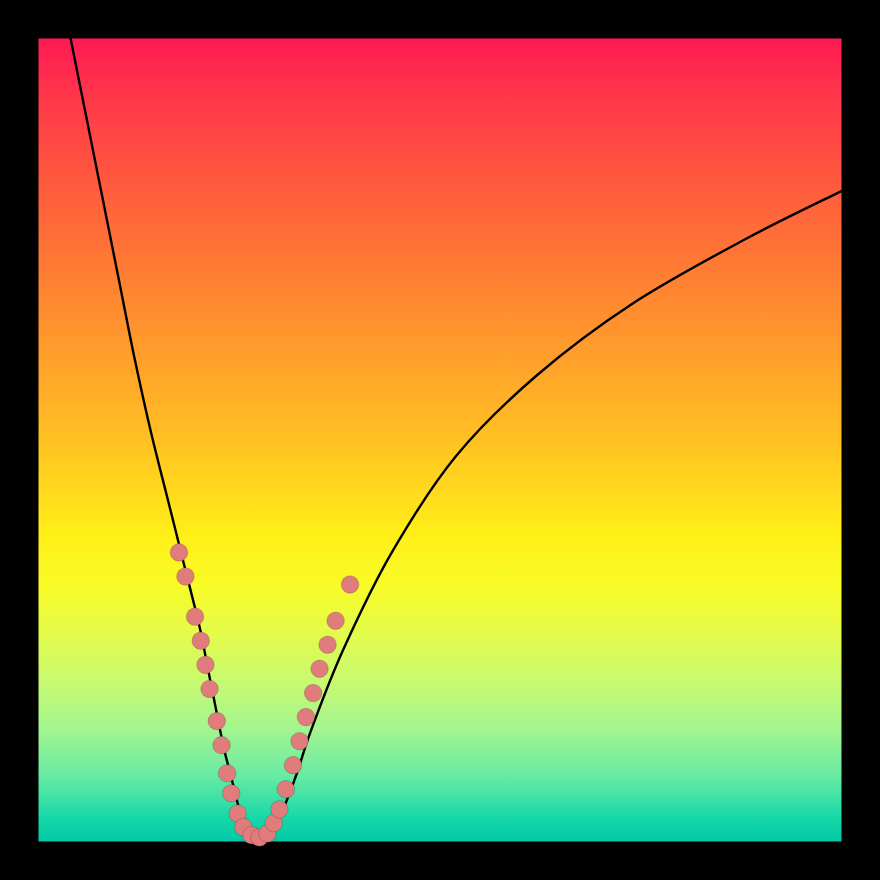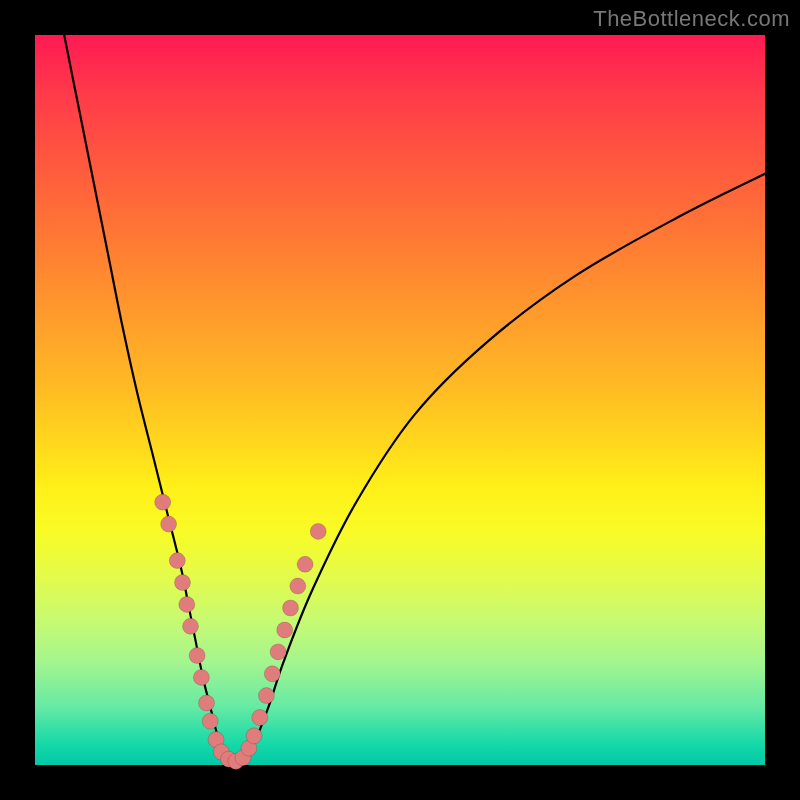--- a/index.html
+++ b/index.html
@@ -67,21 +67,20 @@
   .bead {
     fill: #e07c7c;
     stroke: rgba(0,0,0,0.25);
     stroke-width: 0.6;
   }
 </style>
 </head>
 <body>
 
 <div class="frame">
-  <div class="watermark">TheBottleneck.com</div>
   <div class="plot-area">
     <svg class="curve" viewBox="0 0 730 730">
       <path id="bottleneck-path" class="curve-path" d="M 29.2 0.0 C 31.6 12.2, 38.9 48.7, 43.8 73.0 C 48.7 97.3, 53.5 121.7, 58.4 146.0 C 63.3 170.3, 68.1 194.7, 73.0 219.0 C 77.9 243.3, 82.7 268.9, 87.6 292.0 C 92.5 315.1, 97.3 337.0, 102.2 357.7 C 107.1 378.4, 111.9 396.6, 116.8 416.1 C 121.7 435.6, 126.5 455.0, 131.4 474.5 C 136.3 494.0, 142.3 517.1, 146.0 532.9 C 149.7 548.7, 150.9 557.2, 153.3 569.4 C 155.7 581.6, 158.2 593.7, 160.6 605.9 C 163.0 618.1, 165.5 631.4, 167.9 642.4 C 170.3 653.4, 172.8 661.9, 175.2 671.6 C 177.6 681.3, 180.1 692.3, 182.5 700.8 C 184.9 709.3, 187.4 717.8, 189.8 722.7 C 192.2 727.6, 194.7 728.8, 197.1 730.0 C 199.5 731.2, 200.8 733.6, 204.4 730.0 C 208.1 726.4, 214.1 717.8, 219.0 708.1 C 223.9 698.4, 228.7 685.0, 233.6 671.6 C 238.5 658.2, 240.9 647.3, 248.2 627.8 C 255.5 608.3, 265.2 581.6, 277.4 554.8 C 289.6 528.0, 304.2 496.4, 321.2 467.2 C 338.2 438.0, 357.7 406.4, 379.6 379.6 C 401.5 352.8, 425.8 329.7, 452.6 306.6 C 479.4 283.5, 508.6 261.6, 540.2 240.9 C 571.8 220.2, 610.8 199.5, 642.4 182.5 C 674.0 165.5, 715.4 146.0, 730.0 138.7"></path>
       <g id="beads">
           <circle class="bead" cx="127.7" cy="467.2" r="8"></circle>
           <circle class="bead" cx="133.6" cy="489.1" r="8"></circle>
           <circle class="bead" cx="142.3" cy="525.6" r="8"></circle>
           <circle class="bead" cx="147.5" cy="547.5" r="8"></circle>
           <circle class="bead" cx="151.8" cy="569.4" r="8"></circle>
           <circle class="bead" cx="155.5" cy="591.3" r="8"></circle>

